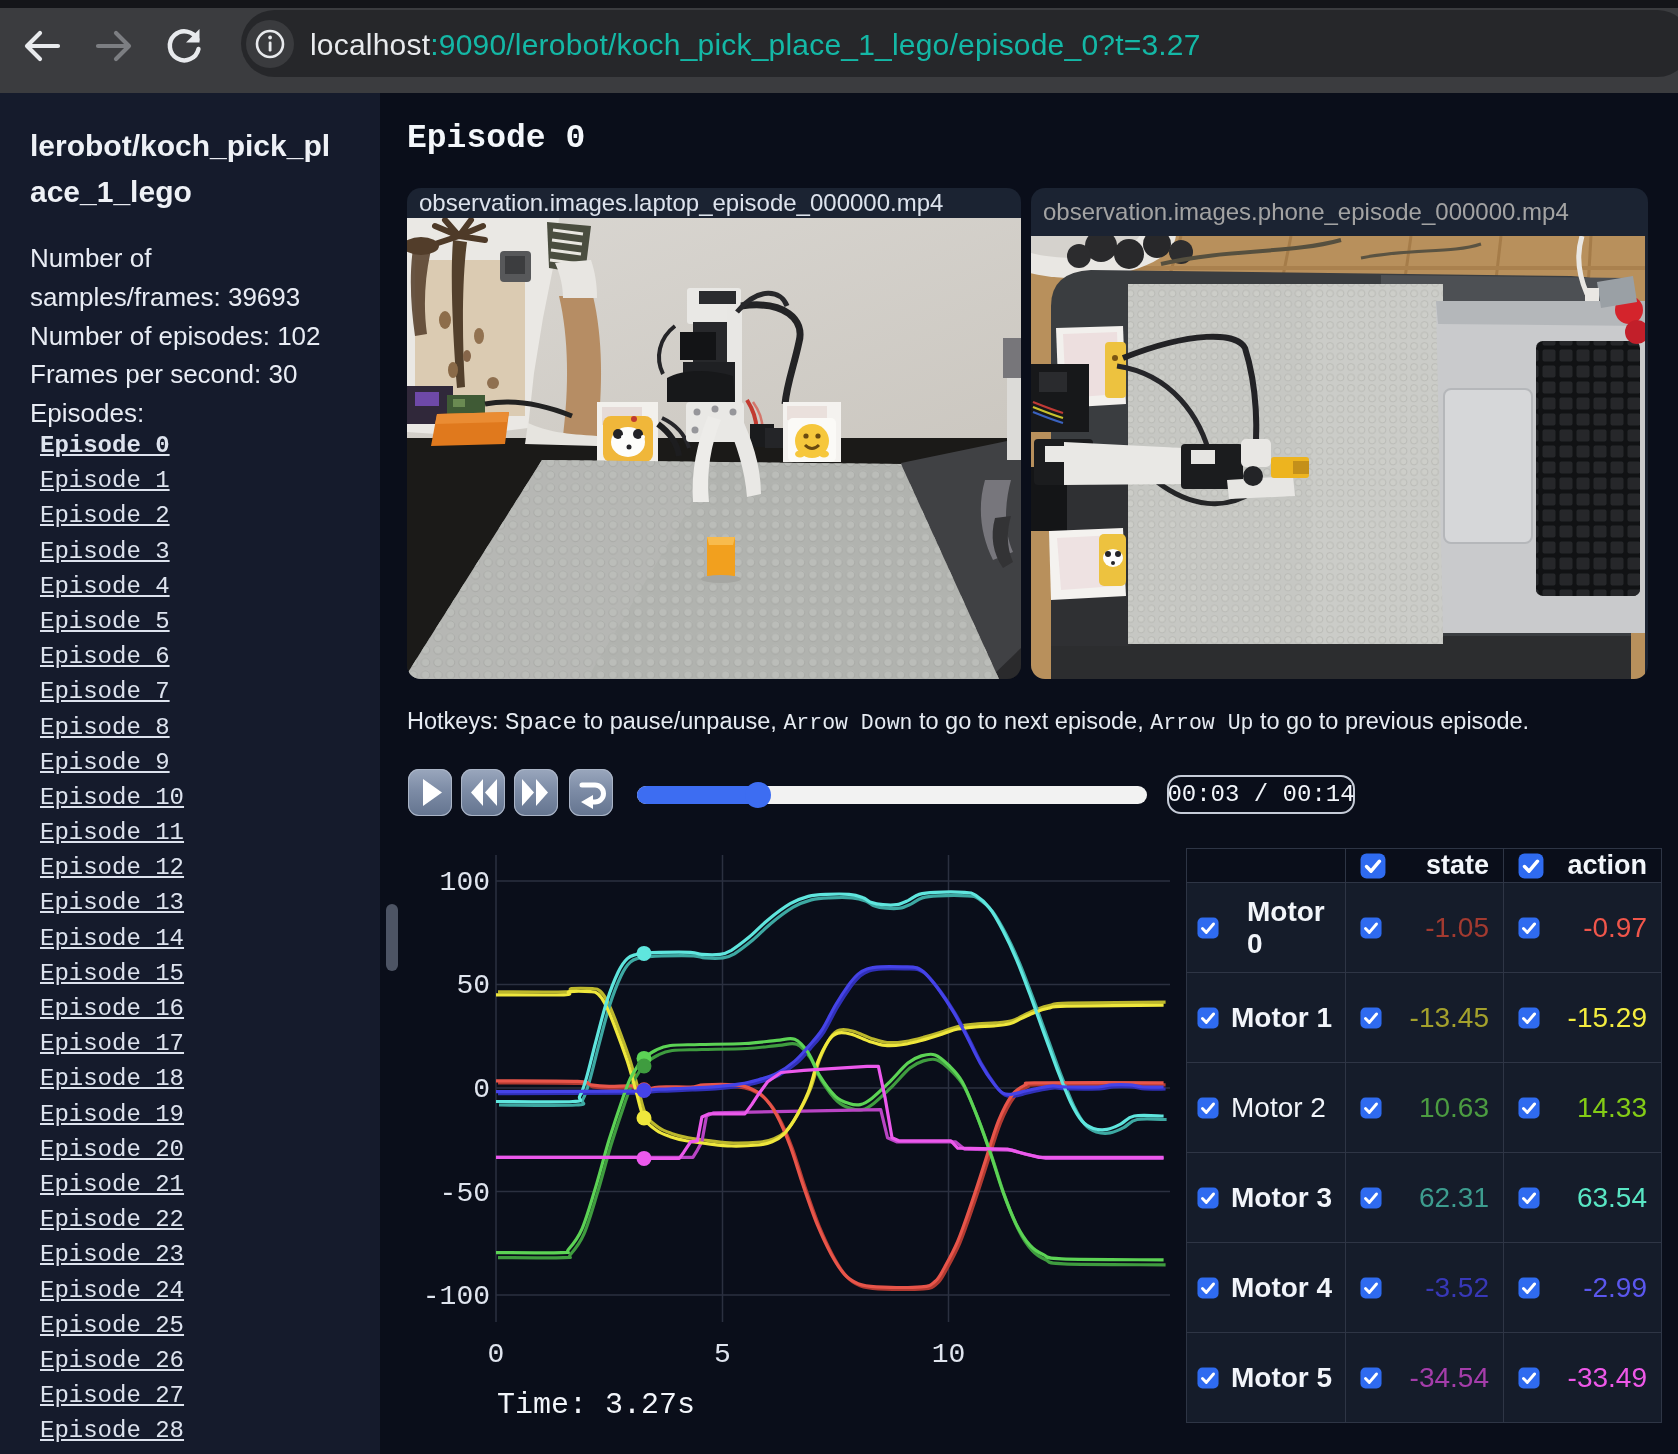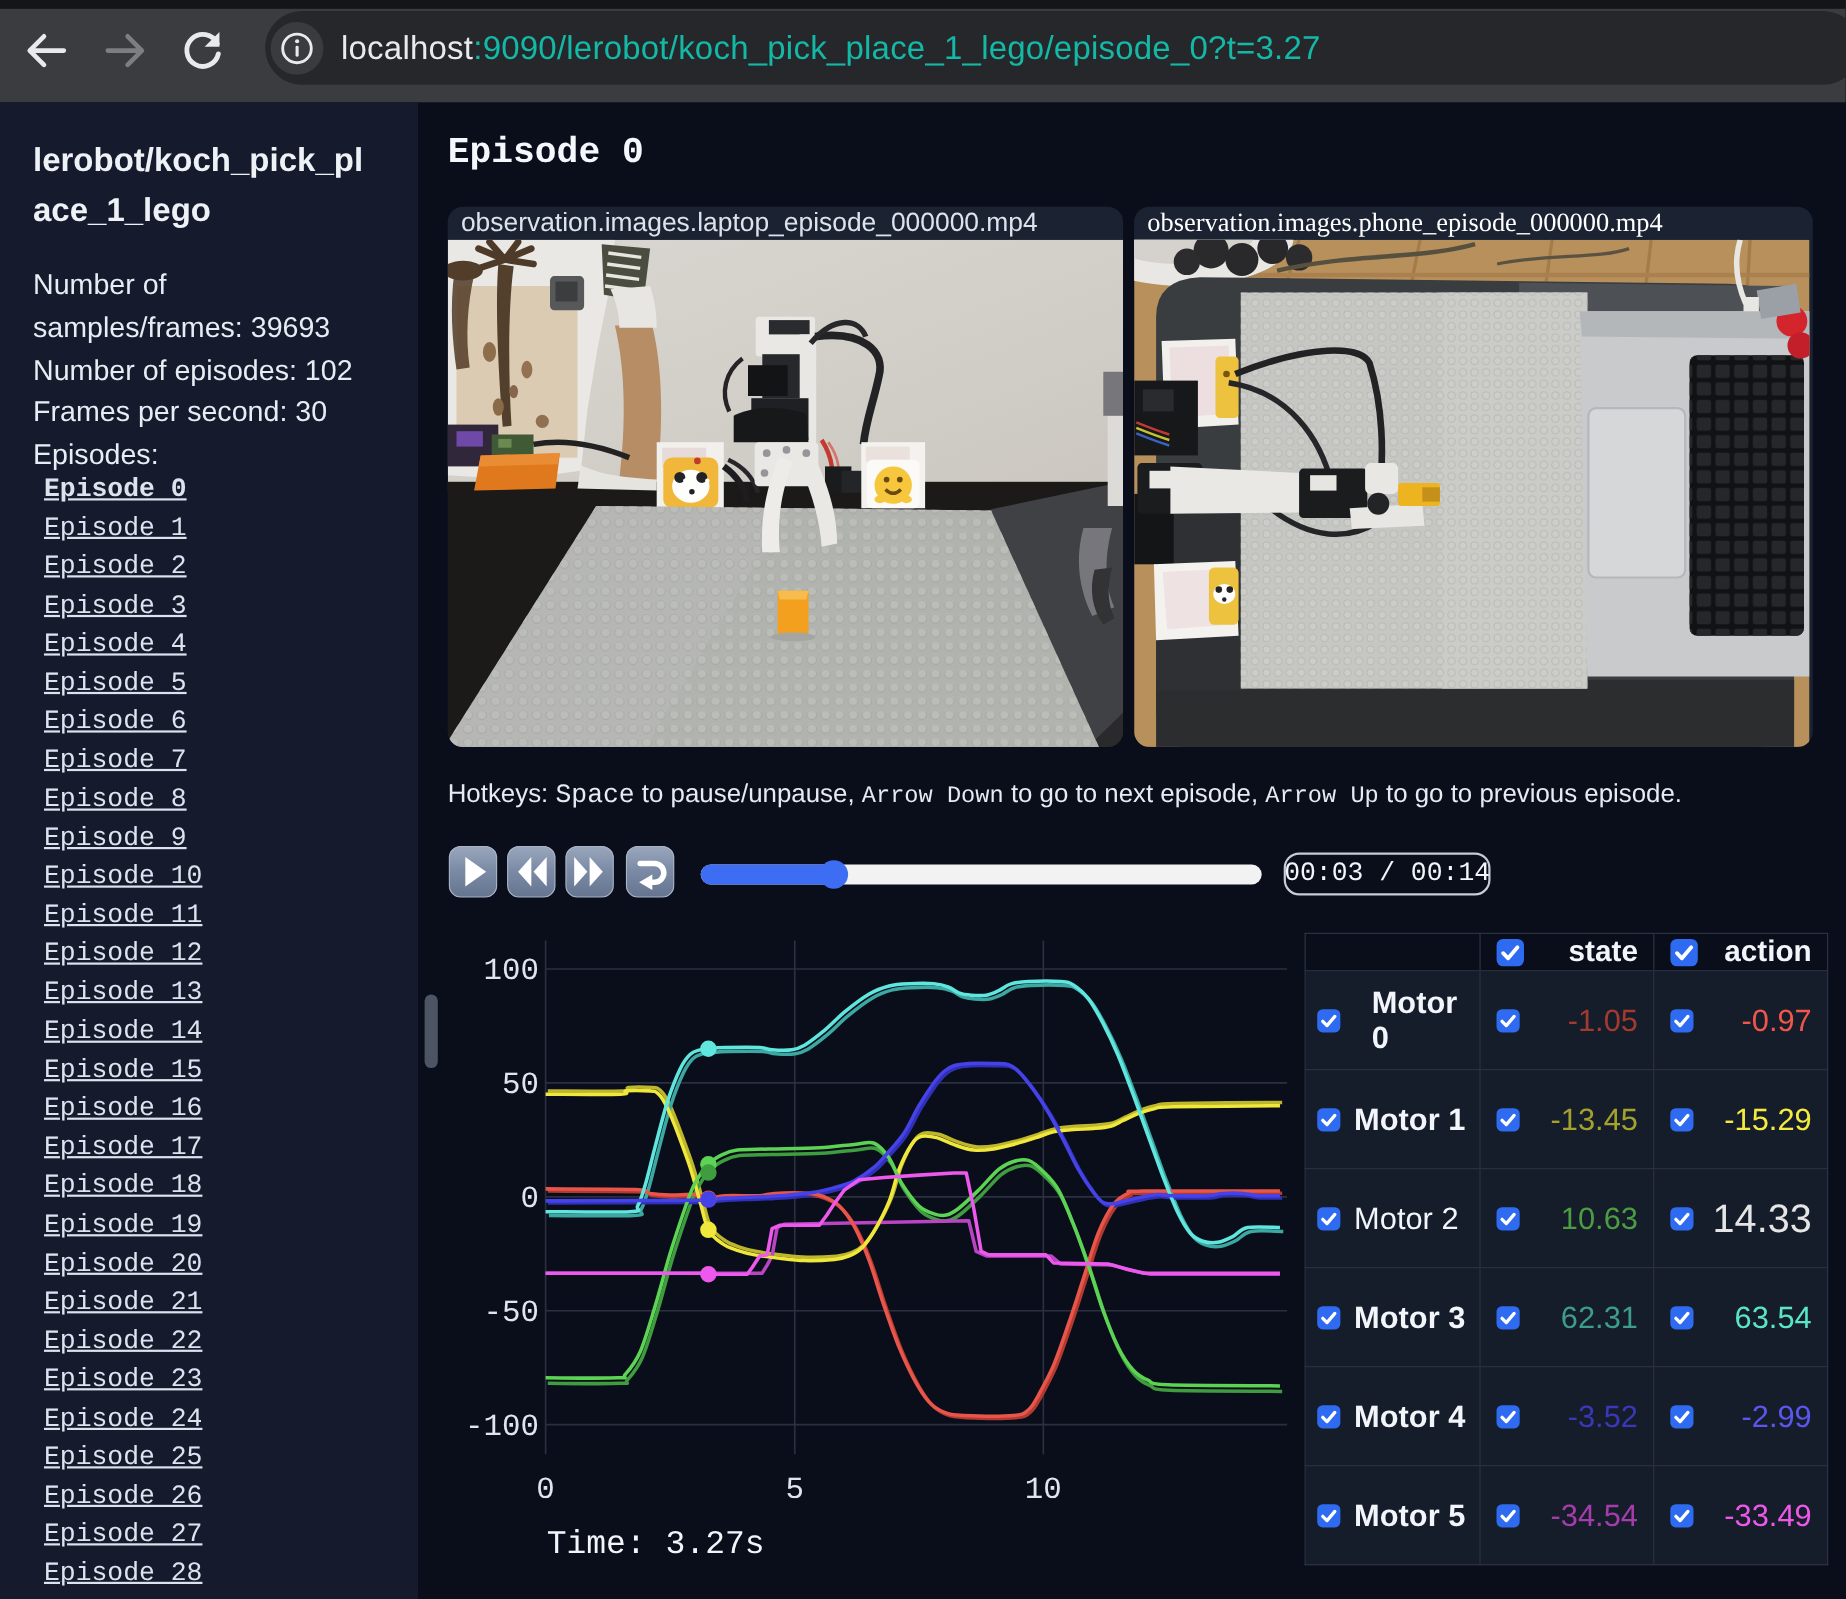--- a/index.html
+++ b/index.html
@@ -151,21 +151,21 @@
 <polygon points="135,242 310,244 180,461 0,461 0,456" fill="#bfc1bd" opacity="0.35"></polygon>
 <polygon points="135,242 494,246 592,461 0,461 0,456" fill="url(#studL)" opacity="0.9"></polygon>
 <path d="M578,262 C570,290 574,318 586,342 L606,334 C596,312 598,284 604,262 Z" fill="#77767c"></path>
 <path d="M588,300 C583,318 586,336 596,350 L606,344 C599,328 600,312 604,298 Z" fill="#333335"></path>
 <path d="M301,198 C290,224 284,254 286,284 L302,284 C299,254 304,226 314,202 Z" fill="#edece9"></path>
 <path d="M319,202 C330,228 338,252 340,279 L354,276 C354,246 344,220 334,198 Z" fill="#e9e8e5"></path>
 <rect x="300" y="319" width="28" height="39" fill="#f2a01e"></rect>
 <polygon points="300,319 328,319 326,327 302,327" fill="#f8bb4d"></polygon>
 <ellipse cx="314" cy="361" rx="20" ry="4" fill="#a5a6a2"></ellipse>
 </svg></div>
-<div style="position:absolute;left:1031px;top:188px;width:617px;height:491px;border-radius:14px;overflow:hidden;background:#1b2332"><div style="height:30px;display:flex;align-items:center;padding-left:12px;font-family:Liberation Serif, serif;font-size:24px;color:#ffffff;white-space:nowrap">observation.images.phone_episode_000000.mp4</div><svg width="614" height="461" viewBox="0 0 614 461">
+<div style="position:absolute;left:1031px;top:188px;width:617px;height:491px;border-radius:14px;overflow:hidden;background:#1b2332"><div style="height:48px;display:flex;align-items:center;padding-left:12px;font-family:Liberation Sans, sans-serif;font-size:24px;color:#a3a3a3;white-space:nowrap">observation.images.phone_episode_000000.mp4</div><svg width="614" height="461" viewBox="0 0 614 461">
 <defs>
           <pattern id="studR" width="10.5" height="10.5" patternUnits="userSpaceOnUse">
             <circle cx="5" cy="5" r="3.5" fill="#cdcec9"></circle>
             <circle cx="5" cy="5" r="3.5" fill="none" stroke="#b0b1ac" stroke-width="0.8"></circle>
           </pattern>
           <pattern id="keys" width="17" height="16" patternUnits="userSpaceOnUse">
             <rect x="1.5" y="1.5" width="13" height="12" rx="2" fill="#26272a"></rect>
           </pattern>
         </defs>
 <rect x="0" y="0" width="614" height="461" fill="#b8905c"></rect>
@@ -396,21 +396,21 @@
                 </svg>
                 <span style="color:#4c9c41;font-size:28px">10.63</span>
               </div>
             </td>
             <td style="border:1px solid #2e3545;padding:0 14px">
               <div style="display:flex;align-items:center;justify-content:space-between">
                 <svg width="22" height="22" viewBox="0 0 24 24" style="flex:none">
                   <rect x="0.5" y="0.5" width="23" height="23" rx="5.5" fill="#2f6bf0"></rect>
                   <path d="M6 12.5 L10.2 16.8 L18 7.6" fill="none" stroke="#fff" stroke-width="3.2" stroke-linecap="round" stroke-linejoin="round"></path>
                 </svg>
-                <span style="color:#e5e5e5;font-size:36px">14.33</span>
+                <span style="color:#84cc16;font-size:28px">14.33</span>
               </div>
             </td>
           </tr>
 <tr style="height:90px;background:#151c2a">
             <td style="border:1px solid #2e3545;padding:0 0 0 10px">
               <div style="display:flex;align-items:center;gap:12px">
                 <svg width="22" height="22" viewBox="0 0 24 24" style="flex:none">
                   <rect x="0.5" y="0.5" width="23" height="23" rx="5.5" fill="#2f6bf0"></rect>
                   <path d="M6 12.5 L10.2 16.8 L18 7.6" fill="none" stroke="#fff" stroke-width="3.2" stroke-linecap="round" stroke-linejoin="round"></path>
                 </svg>

